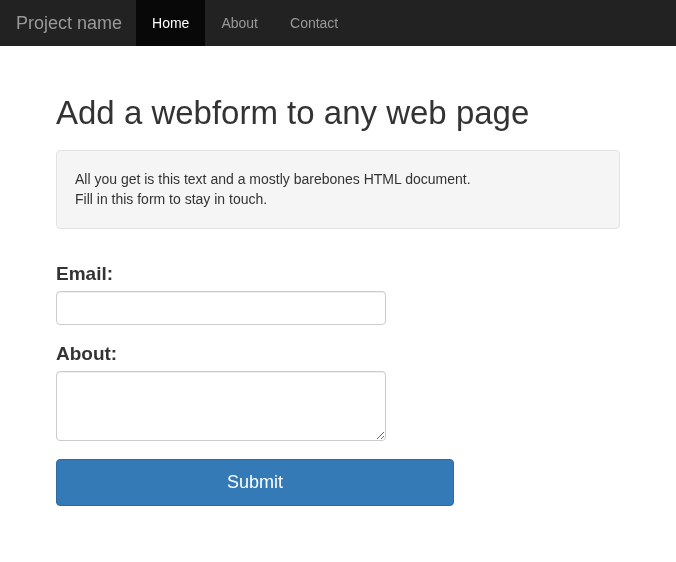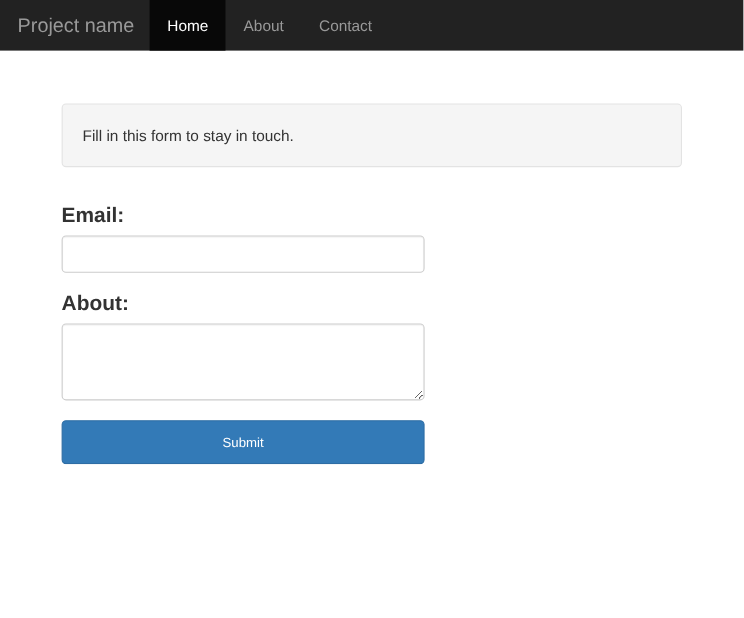--- a/index.html
+++ b/index.html
@@ -85,26 +85,26 @@
   color: #555;
   background: #fff;
   border: 1px solid #ccc;
   border-radius: 4px;
   box-shadow: inset 0 1px 1px rgba(0,0,0,.07);
 }
 input.form-control { height: 34px; }
 textarea.form-control { height: 70px; resize: vertical; }
 .btn-submit {
   display: block;
-  width: 330px;
+  width: 398px;
   background: #337ab7;
   color: #fff;
   border: 1px solid #2e6da4;
   border-radius: 4px;
-  font-size: 12px;
+  font-size: 18px;
   padding: 12px 16px;
   text-align: center;
   cursor: pointer;
 }
 </style>
 </head>
 <body>
 
 <nav class="navbar">
   <a class="navbar-brand" href="#">Project name</a>
@@ -115,22 +115,24 @@
     <li class="nav-item">
       <a class="nav-link" href="#">About</a>
     </li>
     <li class="nav-item">
       <a class="nav-link" href="#">Contact</a>
     </li>
   </ul>
 </nav>
 
 <div class="container">
+  <h1>Add a webform to any web page</h1>
 
   <div class="well">
+    <div>All you get is this text and a mostly barebones HTML document.</div>
     <div>Fill in this form to stay in touch.</div>
   </div>
 
   <form>
     <div class="form-group">
       <label>Email:</label>
       <input type="text" class="form-control" value="" style="">
     </div>
 
     <div class="form-group">

